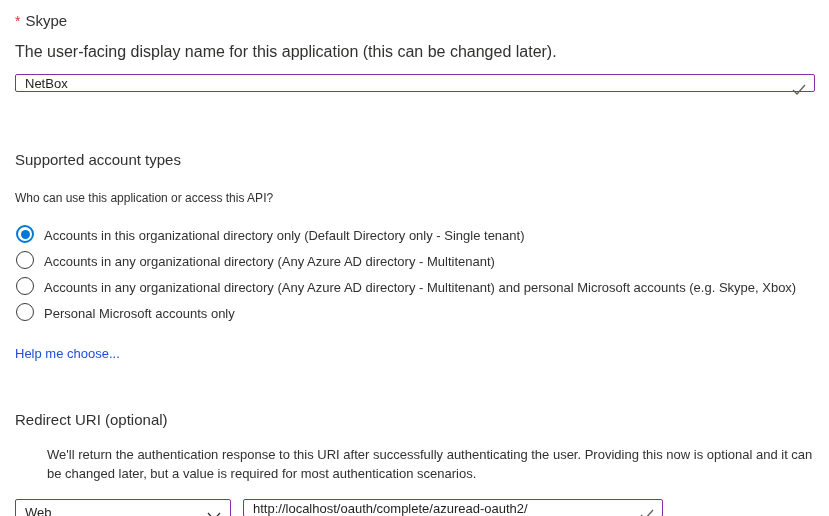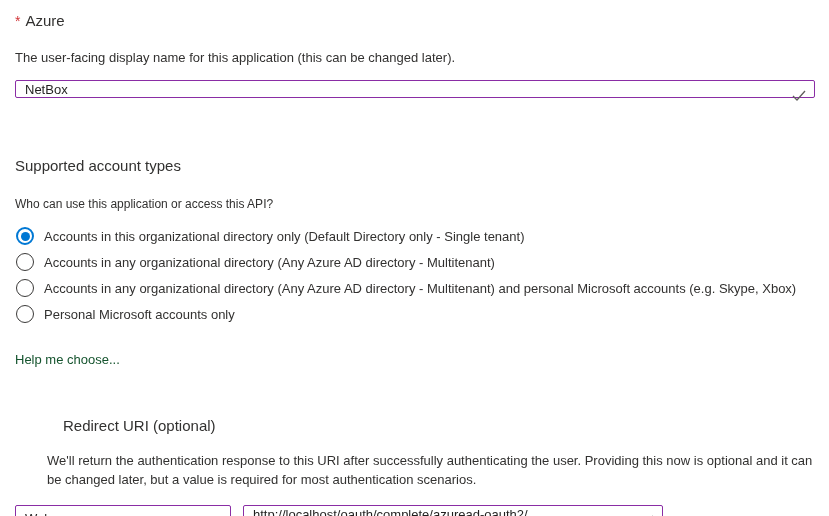--- a/index.html
+++ b/index.html
@@ -8,59 +8,59 @@
     width:829px; height:516px;
     font-family:"Liberation Sans", sans-serif;
     color:#323130;
     overflow:hidden;
   }
   .page { padding:12px 14px 0 15px; }
 
   .field-label { font-size:15px; line-height:18px; color:#323130; }
   .required-marker { color:#d13438; margin-right:5px; font-size:14px; }
 
-  .field-desc { font-size:13px; line-height:15px; margin-top:20px; color:#323130; }
+  .field-desc { font-size:16px; line-height:15px; margin-top:14px; color:#323130; }
 
   .input-wrap { position:relative; margin-top:15px; }
   .text-input {
     width:800px; height:18px;
     border:1px solid #8a2da5; border-radius:2px;
     font-family:"Liberation Sans", sans-serif;
     font-size:13px; color:#201f1e;
     padding:0 30px 0 9px;
     outline:none; background:#fff;
     display:block;
   }
   .valid-check {
     position:absolute; right:9px; top:8px; pointer-events:none;
   }
 
   .section-title { font-size:15px; line-height:18px; margin-top:59px; color:#323130; }
   .question { font-size:12px; line-height:15px; margin-top:22px; }
 
   .radio-group { margin-top:11px; }
-  .radio-row { display:flex; align-items:center; height:26px; cursor:default; }
+  .radio-row { display:flex; align-items:flex-end; height:26px; cursor:default; }
   .radio-circle {
     width:18px; height:18px; border-radius:50%;
     border:1px solid #3b3a39; background:#fff;
     margin-left:1px; margin-right:10px;
     display:flex; align-items:center; justify-content:center;
     flex:0 0 auto;
   }
   .radio-row.checked .radio-circle { border:2px solid #0078d4; }
   .radio-dot { width:9px; height:9px; border-radius:50%; background:transparent; }
   .radio-row.checked .radio-dot { background:#0078d4; }
   .radio-label { font-size:13px; color:#323130; }
 
   .help-link {
     display:inline-block; margin-top:25px;
-    font-size:13px; color:#14532d; text-decoration:none; cursor:pointer;
+    font-size:13px; color:#1d4ed8; text-decoration:none; cursor:pointer;
   }
 
-  .redirect-title { margin-top:49px;margin-left:48px; }
+  .redirect-title { margin-top:49px; }
   .redirect-desc { font-size:13px; line-height:19px; margin-top:16px; max-width:801px;margin-left:32px; }
 
   .controls-row { display:flex; margin-top:16px; }
   .platform-select {
     position:relative;
     width:216px; height:27px;
     border:1px solid #8a2da5; border-radius:2px;
     background:#fff; cursor:pointer;
     display:flex; align-items:center;
     padding-left:9px; margin-right:12px;
@@ -70,21 +70,21 @@
   .uri-wrap { position:relative; }
   .uri-input { width:420px; }
 </style>
 </head>
 <body>
 
 <div class="page">
 
   
   <div class="field-label">
-    <span class="required-marker">*</span><span>Azure</span>
+    <span class="required-marker">*</span><span>Skype</span>
   </div>
   <div class="field-desc">The user-facing display name for this application (this can be changed later).</div>
   <div class="input-wrap">
     <input class="text-input" type="text" value="NetBox" style="">
     <span class="valid-check">
       <svg width="14" height="12" viewBox="0 0 14 12">
           <path d="M1 6 L5 10 L13 1" fill="none" stroke="#605e5c" stroke-width="1.3"></path>
         </svg>
     </span>
   </div>

